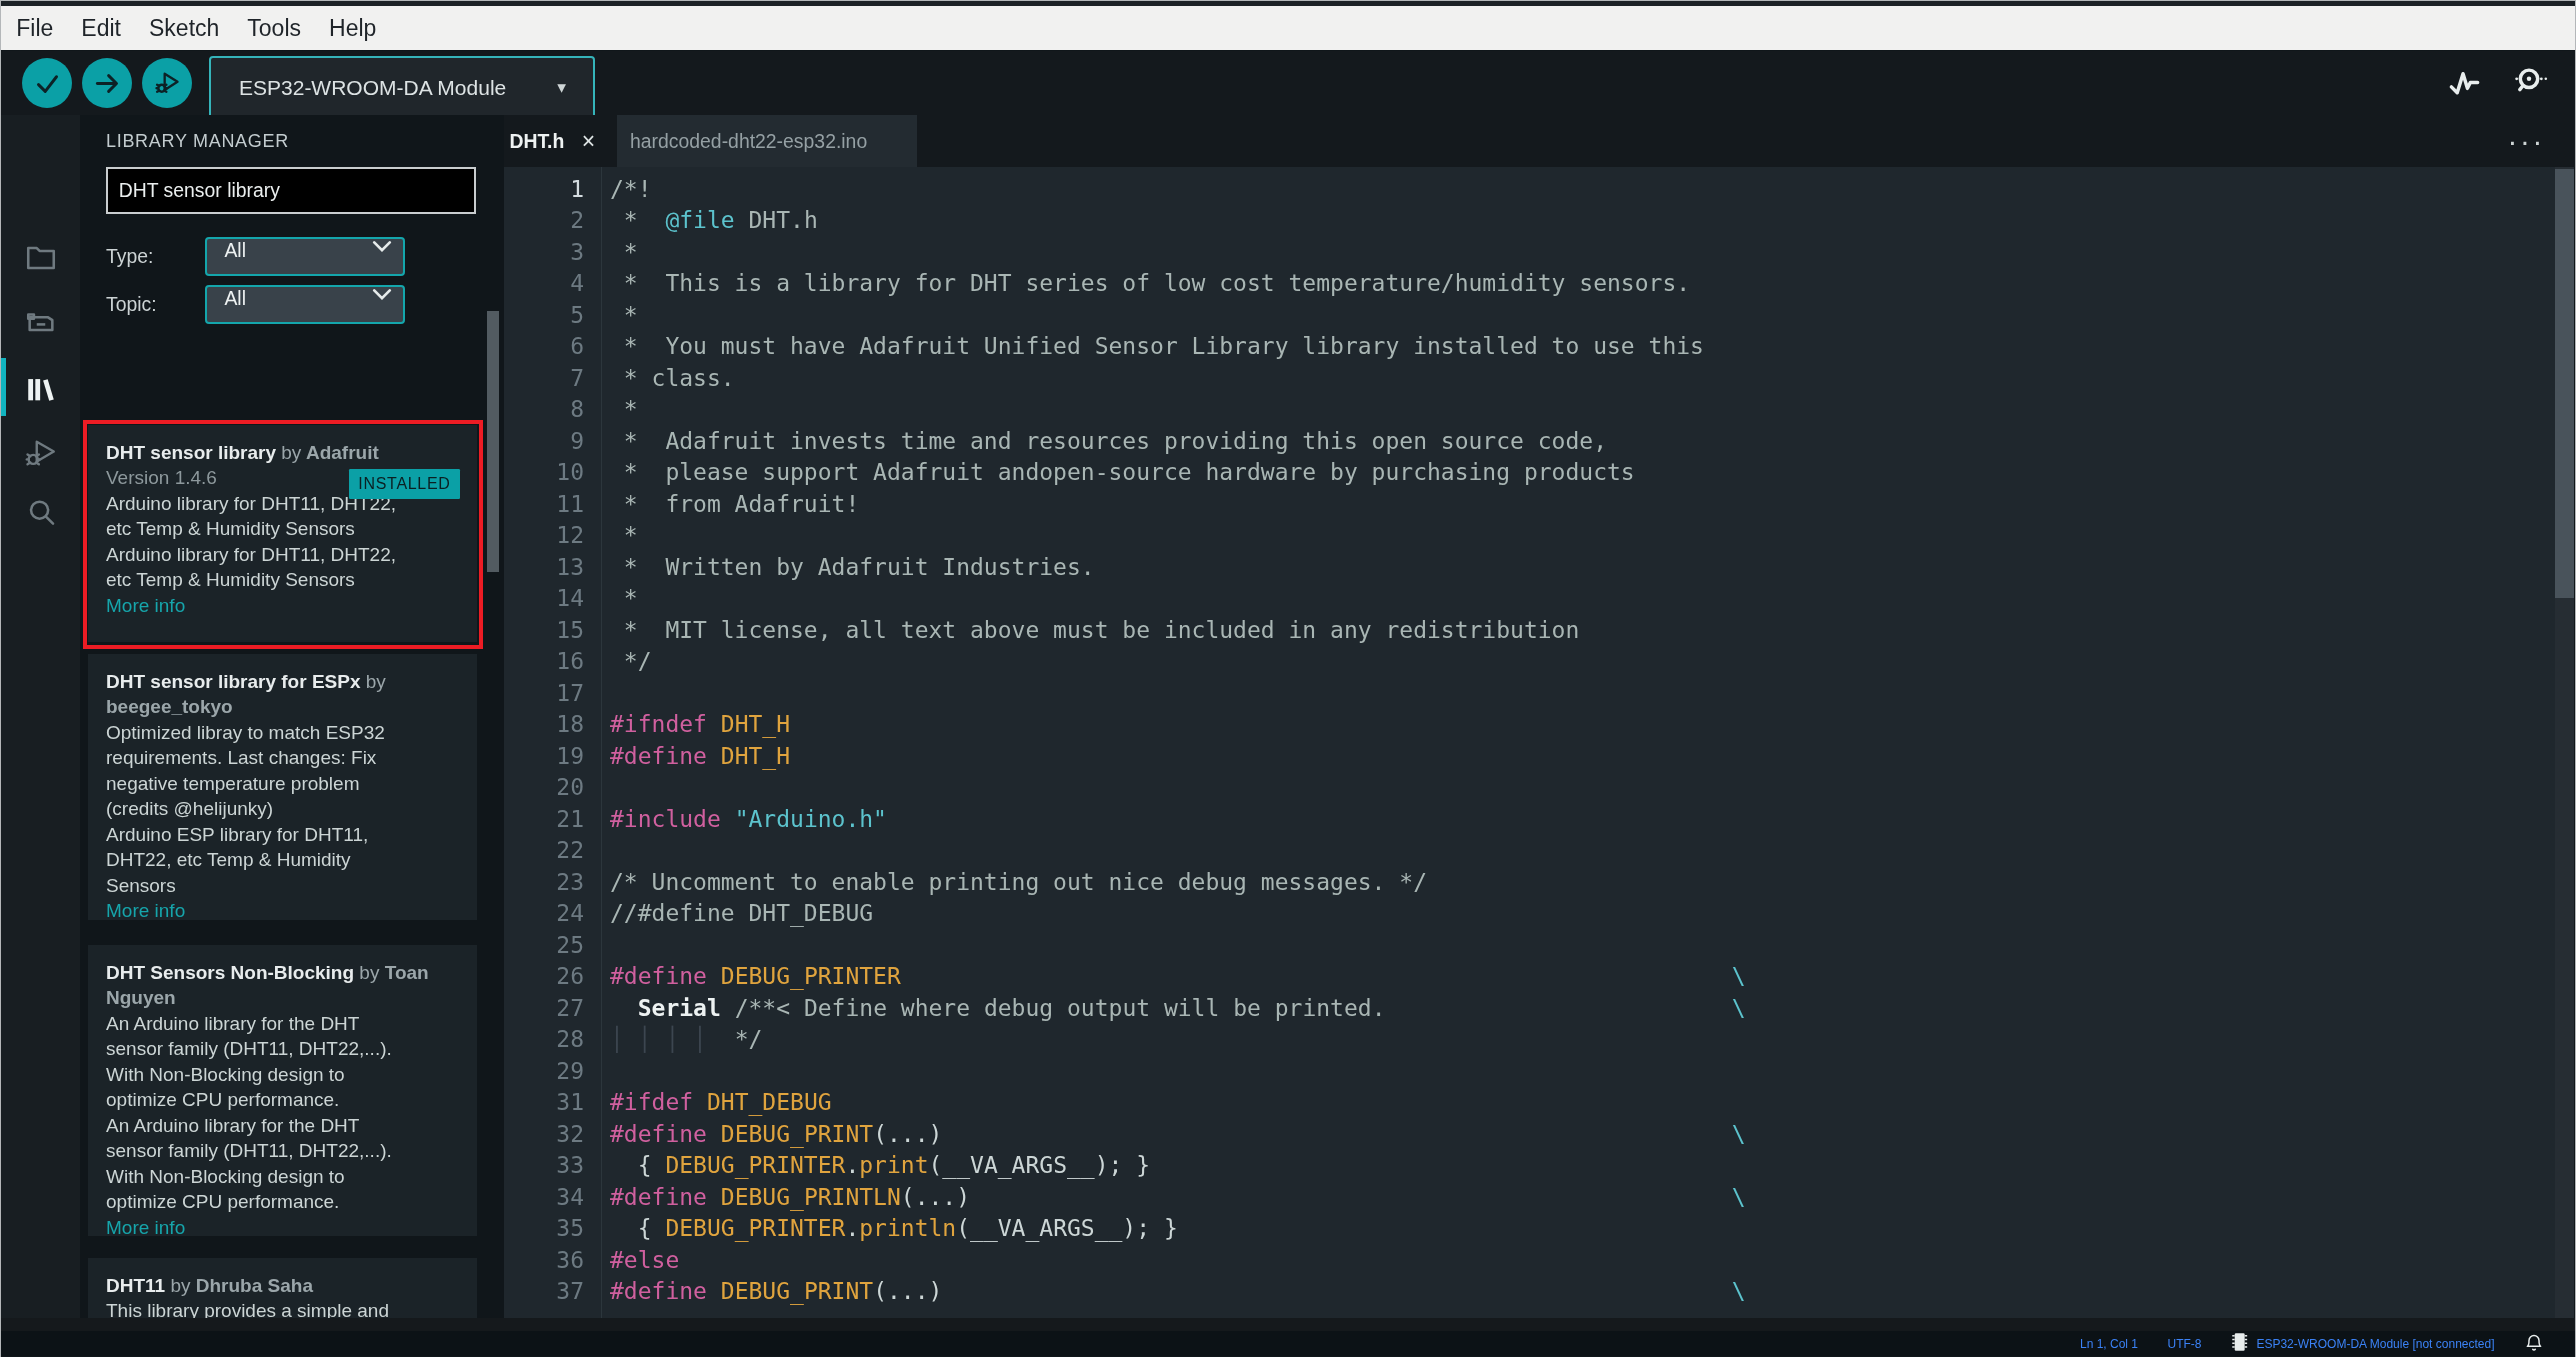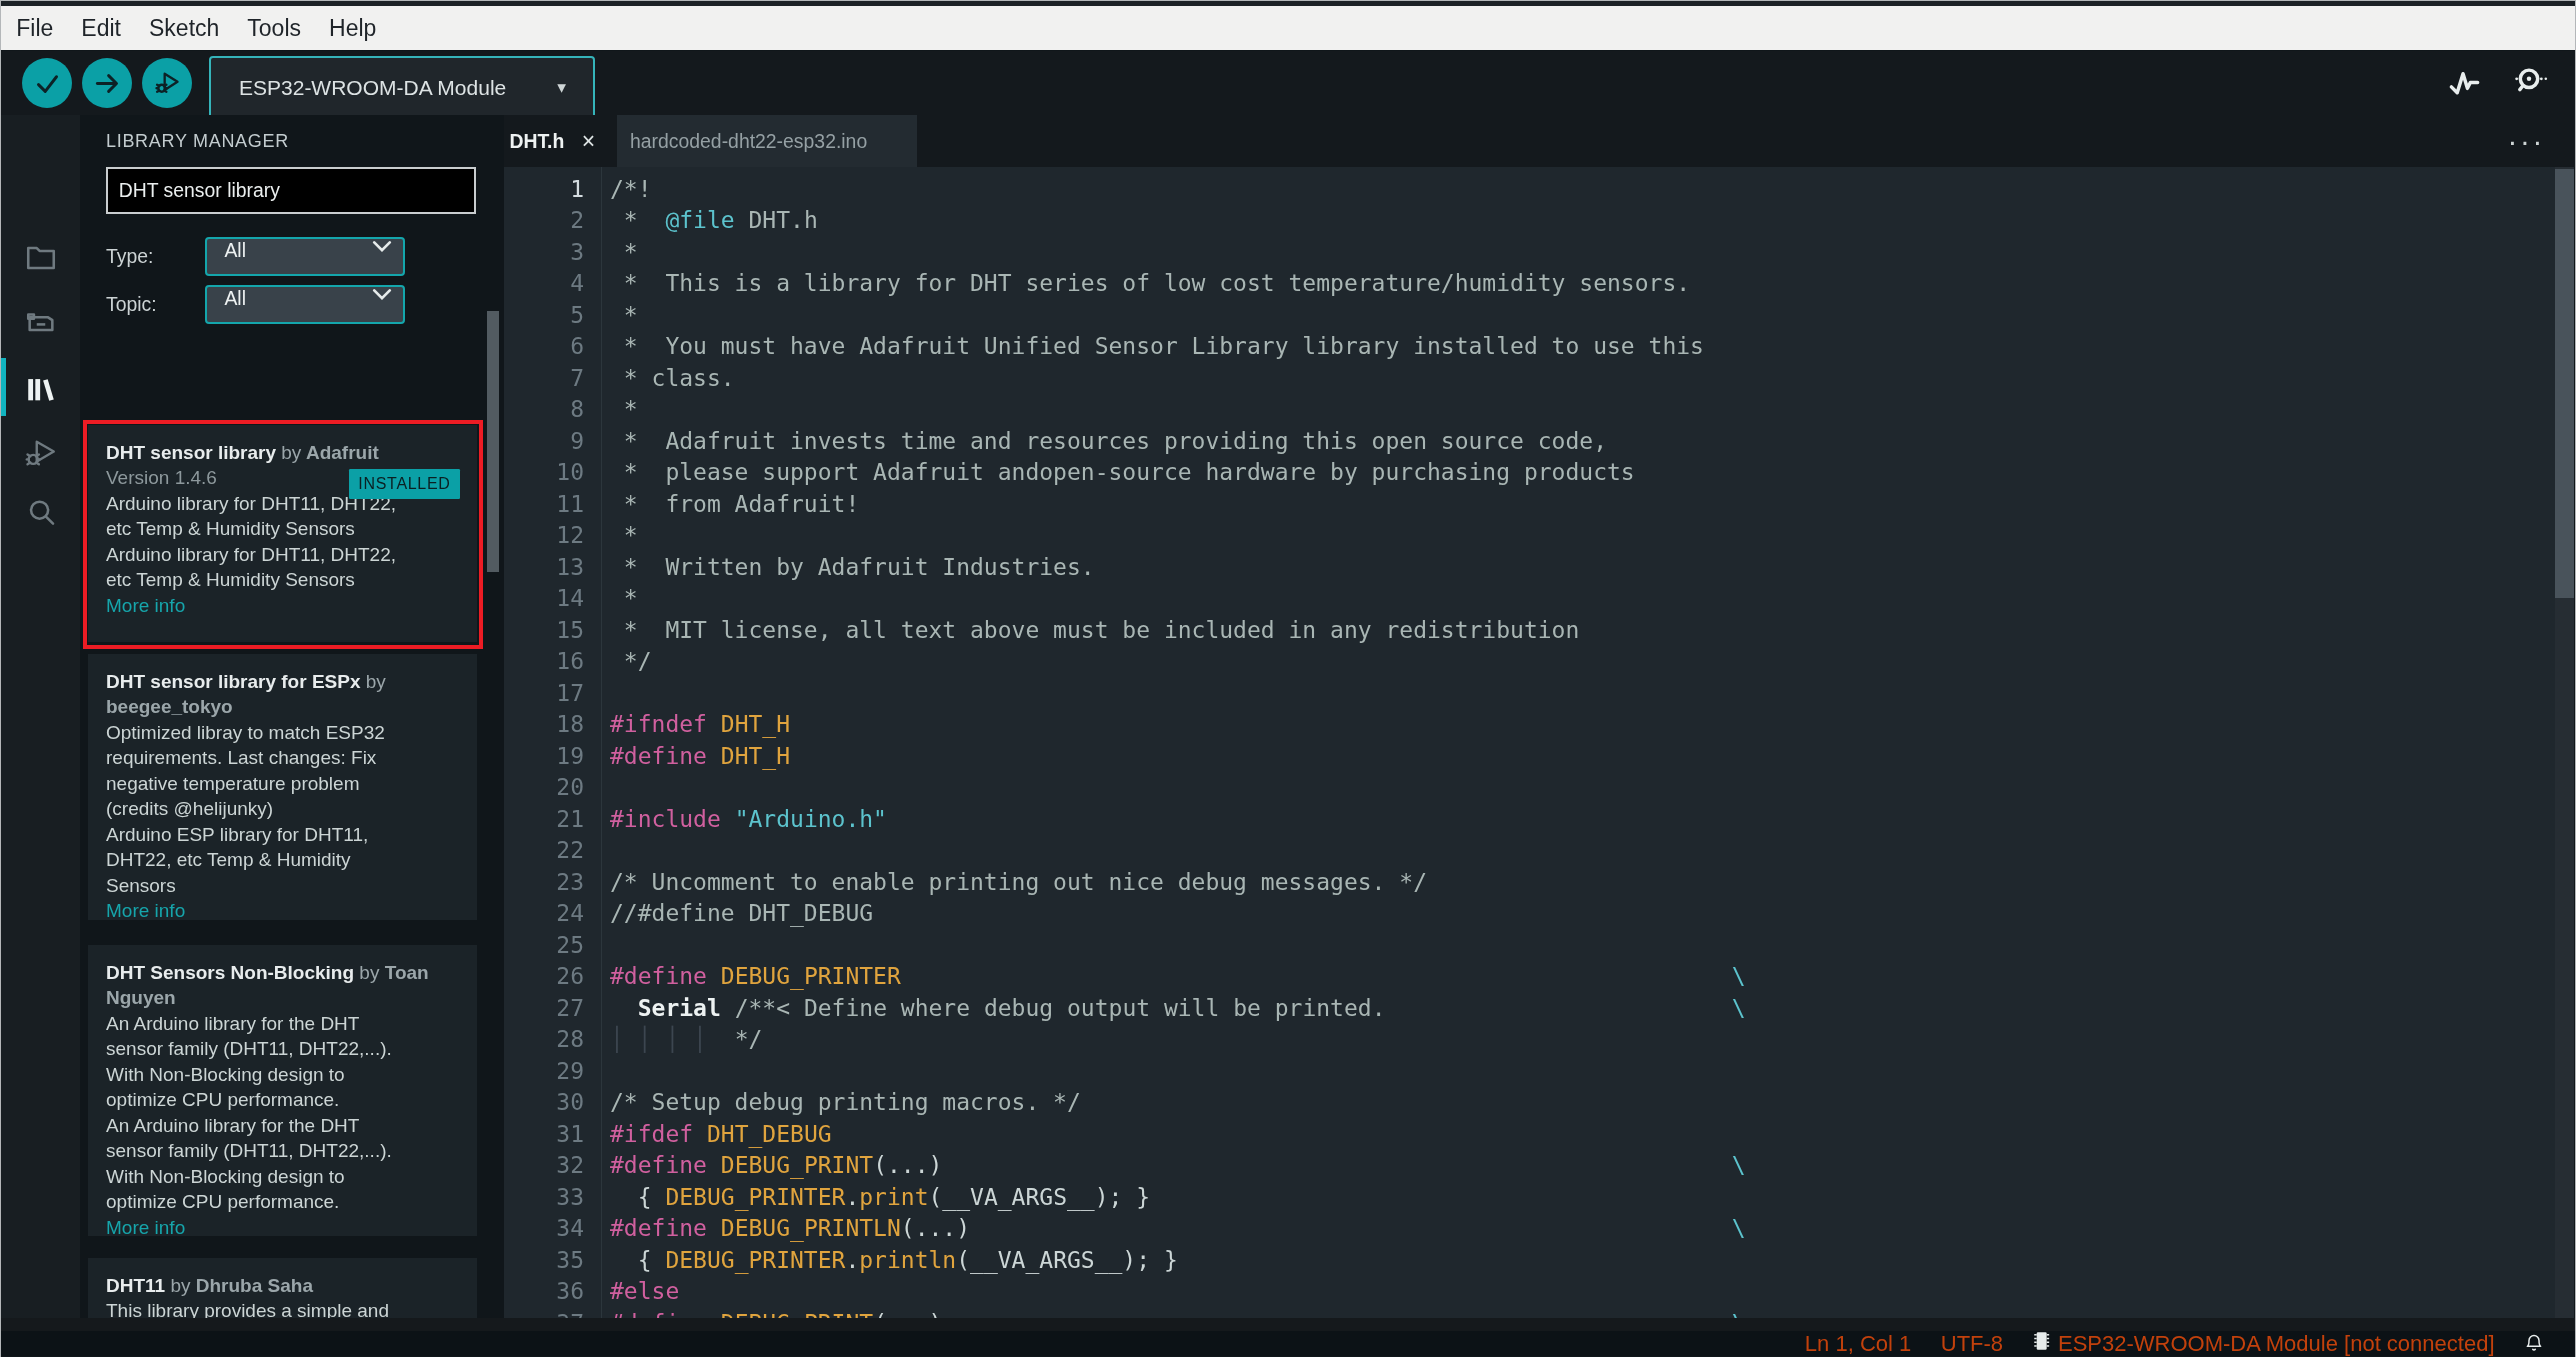--- a/index.html
+++ b/index.html
@@ -90,21 +90,21 @@
   .c-pln{color:#ccd6d6;}
   .c-ser{color:#edf2f2;font-weight:bold;}
   .c-esc{color:#5cc3cd;}
   .c-gde{color:#3c4650;}
   .ed-vscroll{position:absolute;right:1.3px;top:166px;width:19px;height:1152px;background:#262d33;}
   .ed-vthumb{position:absolute;left:0;top:2px;width:19px;height:429px;background:#49535b;}
   .bottom-strip{position:absolute;left:0;top:1317px;width:100%;height:12.7px;background:#15191c;}
   
   .statusbar{position:absolute;left:0;top:1330px;width:100%;height:25px;background:#0c1216;
     display:flex;align-items:center;justify-content:flex-end;gap:29.5px;padding-right:31px;box-sizing:border-box;}
-  .sb-item{font-size:22px;color:#c2410c;}
+  .sb-item{font-size:12px;color:#3b82f6;}
   .sb-board{display:flex;align-items:center;gap:8px;}
 </style>
 </head>
 <body>
 
 <div id="win">
 
   <div class="top-strip"></div>
 
   <div class="menubar">
@@ -323,21 +323,20 @@
       <div class="cl"><span class="ln">20</span><span></span></div>
       <div class="cl"><span class="ln">21</span><span><span class="c-pre">#include</span><span class="c-pln"> </span><span class="c-str">"Arduino.h"</span></span></div>
       <div class="cl"><span class="ln">22</span><span></span></div>
       <div class="cl"><span class="ln">23</span><span><span class="c-com">/* Uncomment to enable printing out nice debug messages. */</span></span></div>
       <div class="cl"><span class="ln">24</span><span><span class="c-com">//#define DHT_DEBUG</span></span></div>
       <div class="cl"><span class="ln">25</span><span></span></div>
       <div class="cl"><span class="ln">26</span><span><span class="c-pre">#define</span><span class="c-pln"> </span><span class="c-mac">DEBUG_PRINTER</span><span class="c-pln">                                                            </span><span class="c-esc">\</span></span></div>
       <div class="cl"><span class="ln">27</span><span><span class="c-pln">  </span><span class="c-ser">Serial</span><span class="c-pln"> </span><span class="c-com">/**&lt; Define where debug output will be printed.</span><span class="c-pln">                         </span><span class="c-esc">\</span></span></div>
       <div class="cl"><span class="ln">28</span><span><span class="c-gde">│ │ │ │</span><span class="c-com">  */</span></span></div>
       <div class="cl"><span class="ln">29</span><span></span></div>
-      <div class="cl"><span class="ln">30</span><span><span class="c-com">/* Setup debug printing macros. */</span></span></div>
       <div class="cl"><span class="ln">31</span><span><span class="c-pre">#ifdef</span><span class="c-pln"> </span><span class="c-mac">DHT_DEBUG</span></span></div>
       <div class="cl"><span class="ln">32</span><span><span class="c-pre">#define</span><span class="c-pln"> </span><span class="c-mac">DEBUG_PRINT</span><span class="c-pln">(...)</span><span class="c-pln">                                                         </span><span class="c-esc">\</span></span></div>
       <div class="cl"><span class="ln">33</span><span><span class="c-pln">  { </span><span class="c-mac">DEBUG_PRINTER</span><span class="c-pln">.</span><span class="c-mac">print</span><span class="c-pln">(__VA_ARGS__); }</span></span></div>
       <div class="cl"><span class="ln">34</span><span><span class="c-pre">#define</span><span class="c-pln"> </span><span class="c-mac">DEBUG_PRINTLN</span><span class="c-pln">(...)</span><span class="c-pln">                                                       </span><span class="c-esc">\</span></span></div>
       <div class="cl"><span class="ln">35</span><span><span class="c-pln">  { </span><span class="c-mac">DEBUG_PRINTER</span><span class="c-pln">.</span><span class="c-mac">println</span><span class="c-pln">(__VA_ARGS__); }</span></span></div>
       <div class="cl"><span class="ln">36</span><span><span class="c-pre">#else</span></span></div>
       <div class="cl"><span class="ln">37</span><span><span class="c-pre">#define</span><span class="c-pln"> </span><span class="c-mac">DEBUG_PRINT</span><span class="c-pln">(...)</span><span class="c-pln">                                                         </span><span class="c-esc">\</span></span></div>
     </div>
   <div class="gutter-sep"></div>
   <div class="ed-vscroll">

